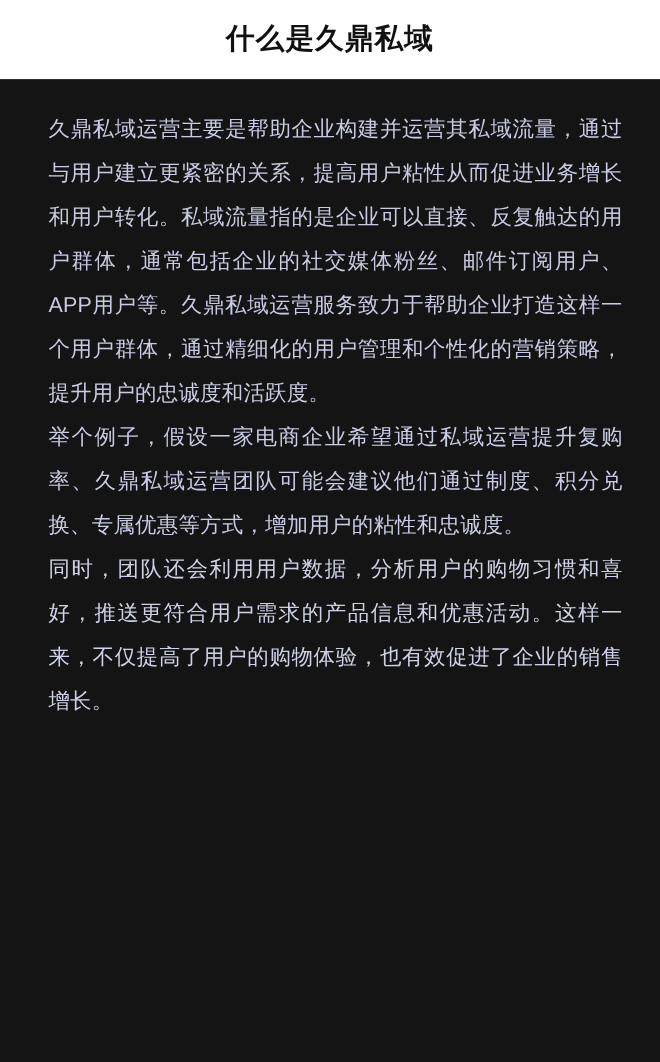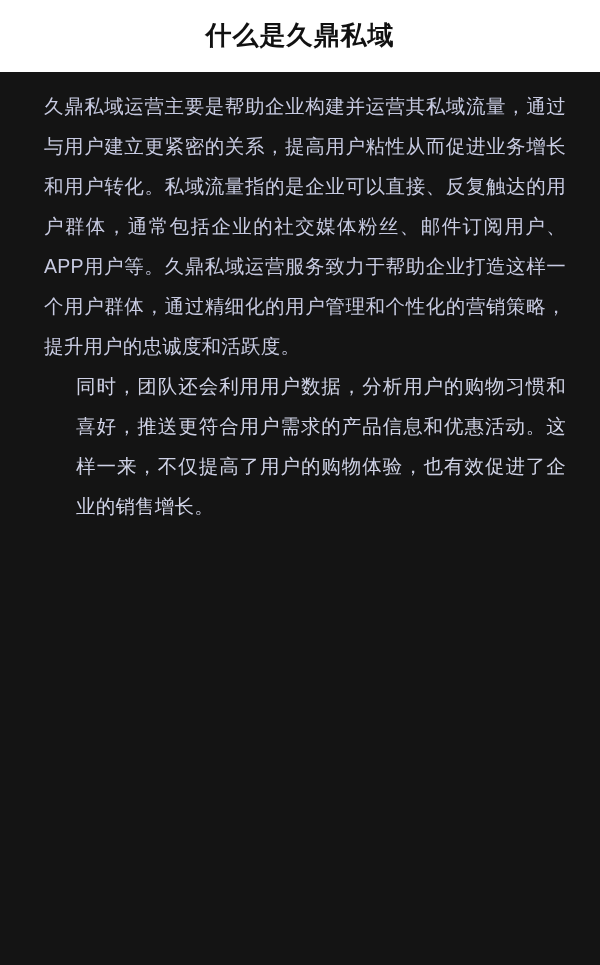--- a/index.html
+++ b/index.html
@@ -35,21 +35,21 @@
     line-height: 1.2;
   }
   .content-card {
     position: absolute;
     left: 0;
     top: 72px;
     width: 600px;
     height: 893px;
     background: #141414;
     box-sizing: border-box;
-    padding: 14px 34px 20px 44px;
+    padding: 26px 34px 20px 44px;
     overflow: hidden;
   }
   .para {
     color: #cfd2e6;
     font-size: 19.5px;
     line-height: 40px;
     text-align: justify;
     text-justify: inter-ideograph;
     margin: 0 0 0 0;
     letter-spacing: 0.2px;
@@ -58,30 +58,30 @@
     margin-top: 0px;
   }
   .para.first {
     color: #c8cbe2;
   }
   .para.highlight {
     color: #c9ccE4;
   }
   .para.tail {
     color: #cfd2e6;
-    margin-left: 32px;
   }
 </style>
 </head>
 <body>
 
 <div class="page">
 
   <div class="title-bar">
     <h1 class="title-text">什么是久鼎私域</h1>
   </div>
 
   <div class="content-card">
     <p class="para first">久鼎私域运营主要是帮助企业构建并运营其私域流量，通过与用户建立更紧密的关系，提高用户粘性从而促进业务增长和用户转化。私域流量指的是企业可以直接、反复触达的用户群体，通常包括企业的社交媒体粉丝、邮件订阅用户、APP用户等。久鼎私域运营服务致力于帮助企业打造这样一个用户群体，通过精细化的用户管理和个性化的营销策略，提升用户的忠诚度和活跃度。</p>
+    <p class="para highlight">举个例子，假设一家电商企业希望通过私域运营提升复购率、久鼎私域运营团队可能会建议他们通过制度、积分兑换、专属优惠等方式，增加用户的粘性和忠诚度。</p>
     <p class="para tail">同时，团队还会利用用户数据，分析用户的购物习惯和喜好，推送更符合用户需求的产品信息和优惠活动。这样一来，不仅提高了用户的购物体验，也有效促进了企业的销售增长。</p>
   </div>
 
 </div>
 
 </body></html>

